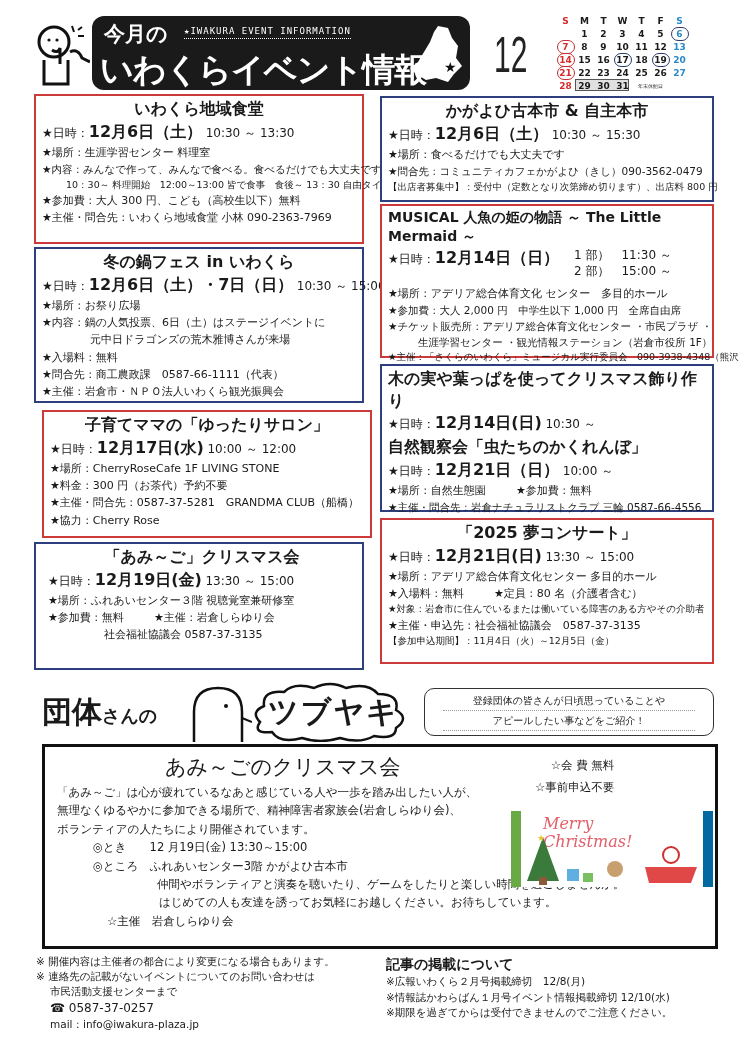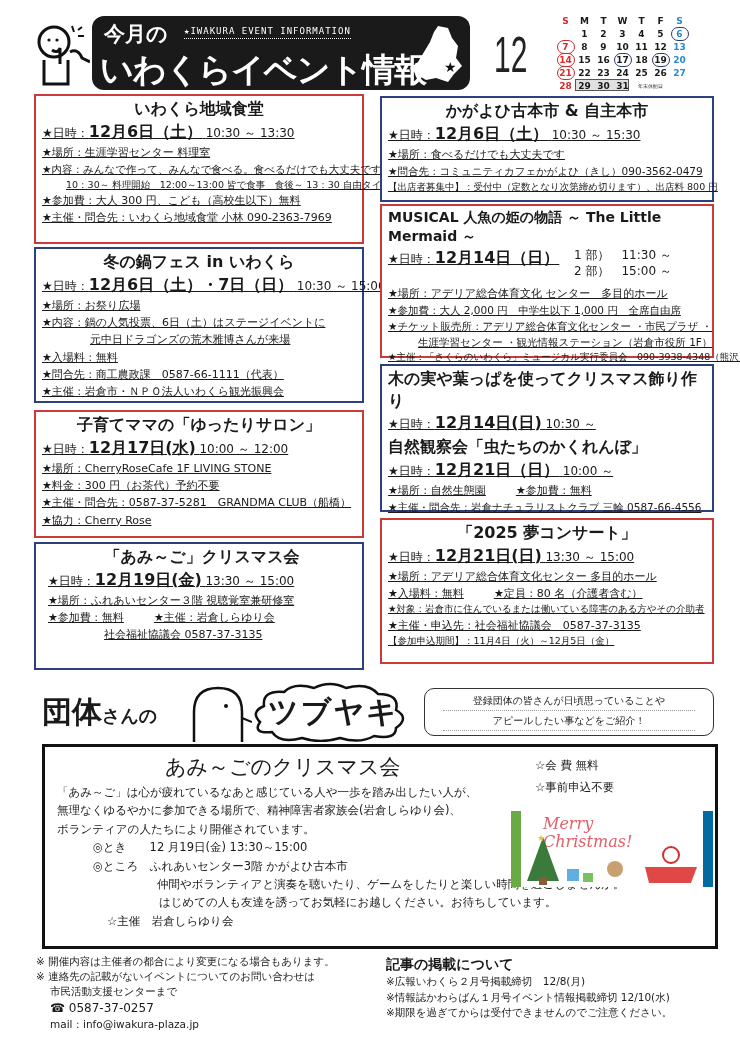--- a/index.html
+++ b/index.html
@@ -25,37 +25,37 @@
   .cal-cell.circ.red::before { border-color: #c03030; }
   .cal-box { position: absolute; left: 19px; top: 0; width: 54px; height: 12px; border: 1.5px solid #555; background: #e0e0e0; }
   .cal-note { font-size: 5px; margin-left: 6px; font-weight: normal; }
 
   
   .box { position: absolute; border: 2.5px solid; background: #fff; padding: 2px 6px; font-size: 11px; line-height: 1.55; }
   .box.red { border-color: #cc3a3a; }
   .box.blue { border-color: #2d3f7d; }
   .box .title { text-align: center; font-weight: bold; font-size: 16px; line-height: 1.35; }
   .box .title.left { text-align: left; }
-  .line { white-space: nowrap; text-decoration: underline; }
+  .line { white-space: nowrap; }
   .line .lbl { font-size: 12px; }
   .date { font-size: 16px; font-weight: bold; }
   .time { font-size: 12px; }
   .small { font-size: 9.5px; }
   .indent { padding-left: 24px; }
   .dan { left: 42px; top: 692px; font-size: 30px; font-weight: bold; }
   .dan span { font-size: 18px; }
   .cloud { left: 250px; top: 682px; width: 160px; height: 60px; }
   .tsubu-word { left: 268px; top: 692px; font-size: 30px; font-weight: bold; letter-spacing: 2px; }
   .bubble-box { left: 424px; top: 688px; width: 290px; height: 48px; border: 1.5px solid #333; border-radius: 10px; font-size: 10px; text-align: center; line-height: 1.9; padding-top: 2px; }
   .bubble-box div { border-bottom: 1px dotted #999; margin: 0 18px; }
 
   .amigo { left: 42px; top: 744px; width: 676px; height: 205px; border: 3px solid #111; font-family: "DejaVu Sans", sans-serif; font-size: 11.5px; line-height: 1.6; }
   .amigo .atitle { position: absolute; left: 120px; top: 4px; font-size: 21px; }
   .amigo .abody { position: absolute; left: 12px; top: 36px; }
-  .amigo .aside { position: absolute; left: 490px; top: 8px; line-height: 1.9; }
+  .amigo .aside { position: absolute; left: 490px; top: 8px; line-height: 1.9; text-align: right; }
   .xmas { position: absolute; left: 466px; top: 64px; width: 202px; height: 76px; background: #fff; border-left: 10px solid #6aaa44; border-right: 10px solid #0369a1; }
 
   .notes { left: 36px; top: 954px; font-size: 10.5px; line-height: 1.45; }
   .notes .ind { padding-left: 14px; }
   .kiji { left: 386px; top: 954px; font-size: 10.5px; line-height: 1.45; }
   .kiji .kt { font-size: 14px; font-weight: bold; }
 </style>
 </head>
 <body>
 
@@ -149,21 +149,21 @@
   <div class="title">冬の鍋フェス in いわくら</div>
   <div class="line"><span class="lbl">★日時：</span><span class="date">12月6日（土）・7日（日）</span> <span class="time">10:30 ～ 15:00</span></div>
   <div class="line">★場所：お祭り広場</div>
   <div class="line">★内容：鍋の人気投票、6日（土）はステージイベントに</div>
   <div class="line" style="padding-left:48px">元中日ドラゴンズの荒木雅博さんが来場</div>
   <div class="line">★入場料：無料</div>
   <div class="line">★問合先：商工農政課　0587-66-1111（代表）</div>
   <div class="line">★主催：岩倉市・ＮＰＯ法人いわくら観光振興会</div>
 </div>
 
-<div class="box red" style="left:34px;top:410px;width:330px;height:128px;">
+<div class="box red" style="left:42px;top:410px;width:330px;height:128px;">
   <div class="title">子育てママの「ゆったりサロン」</div>
   <div class="line"><span class="lbl">★日時：</span><span class="date">12月17日(水)</span> <span class="time">10:00 ～ 12:00</span></div>
   <div class="line">★場所：CherryRoseCafe 1F LIVING STONE</div>
   <div class="line">★料金：300 円（お茶代）予約不要</div>
   <div class="line">★主催・問合先：0587-37-5281　GRANDMA CLUB（船橋）</div>
   <div class="line">★協力：Cherry Rose</div>
 </div>
 
 <div class="box blue" style="left:34px;top:542px;width:330px;height:128px;padding-left:12px;">
   <div class="title">「あみ～ご」クリスマス会</div>

